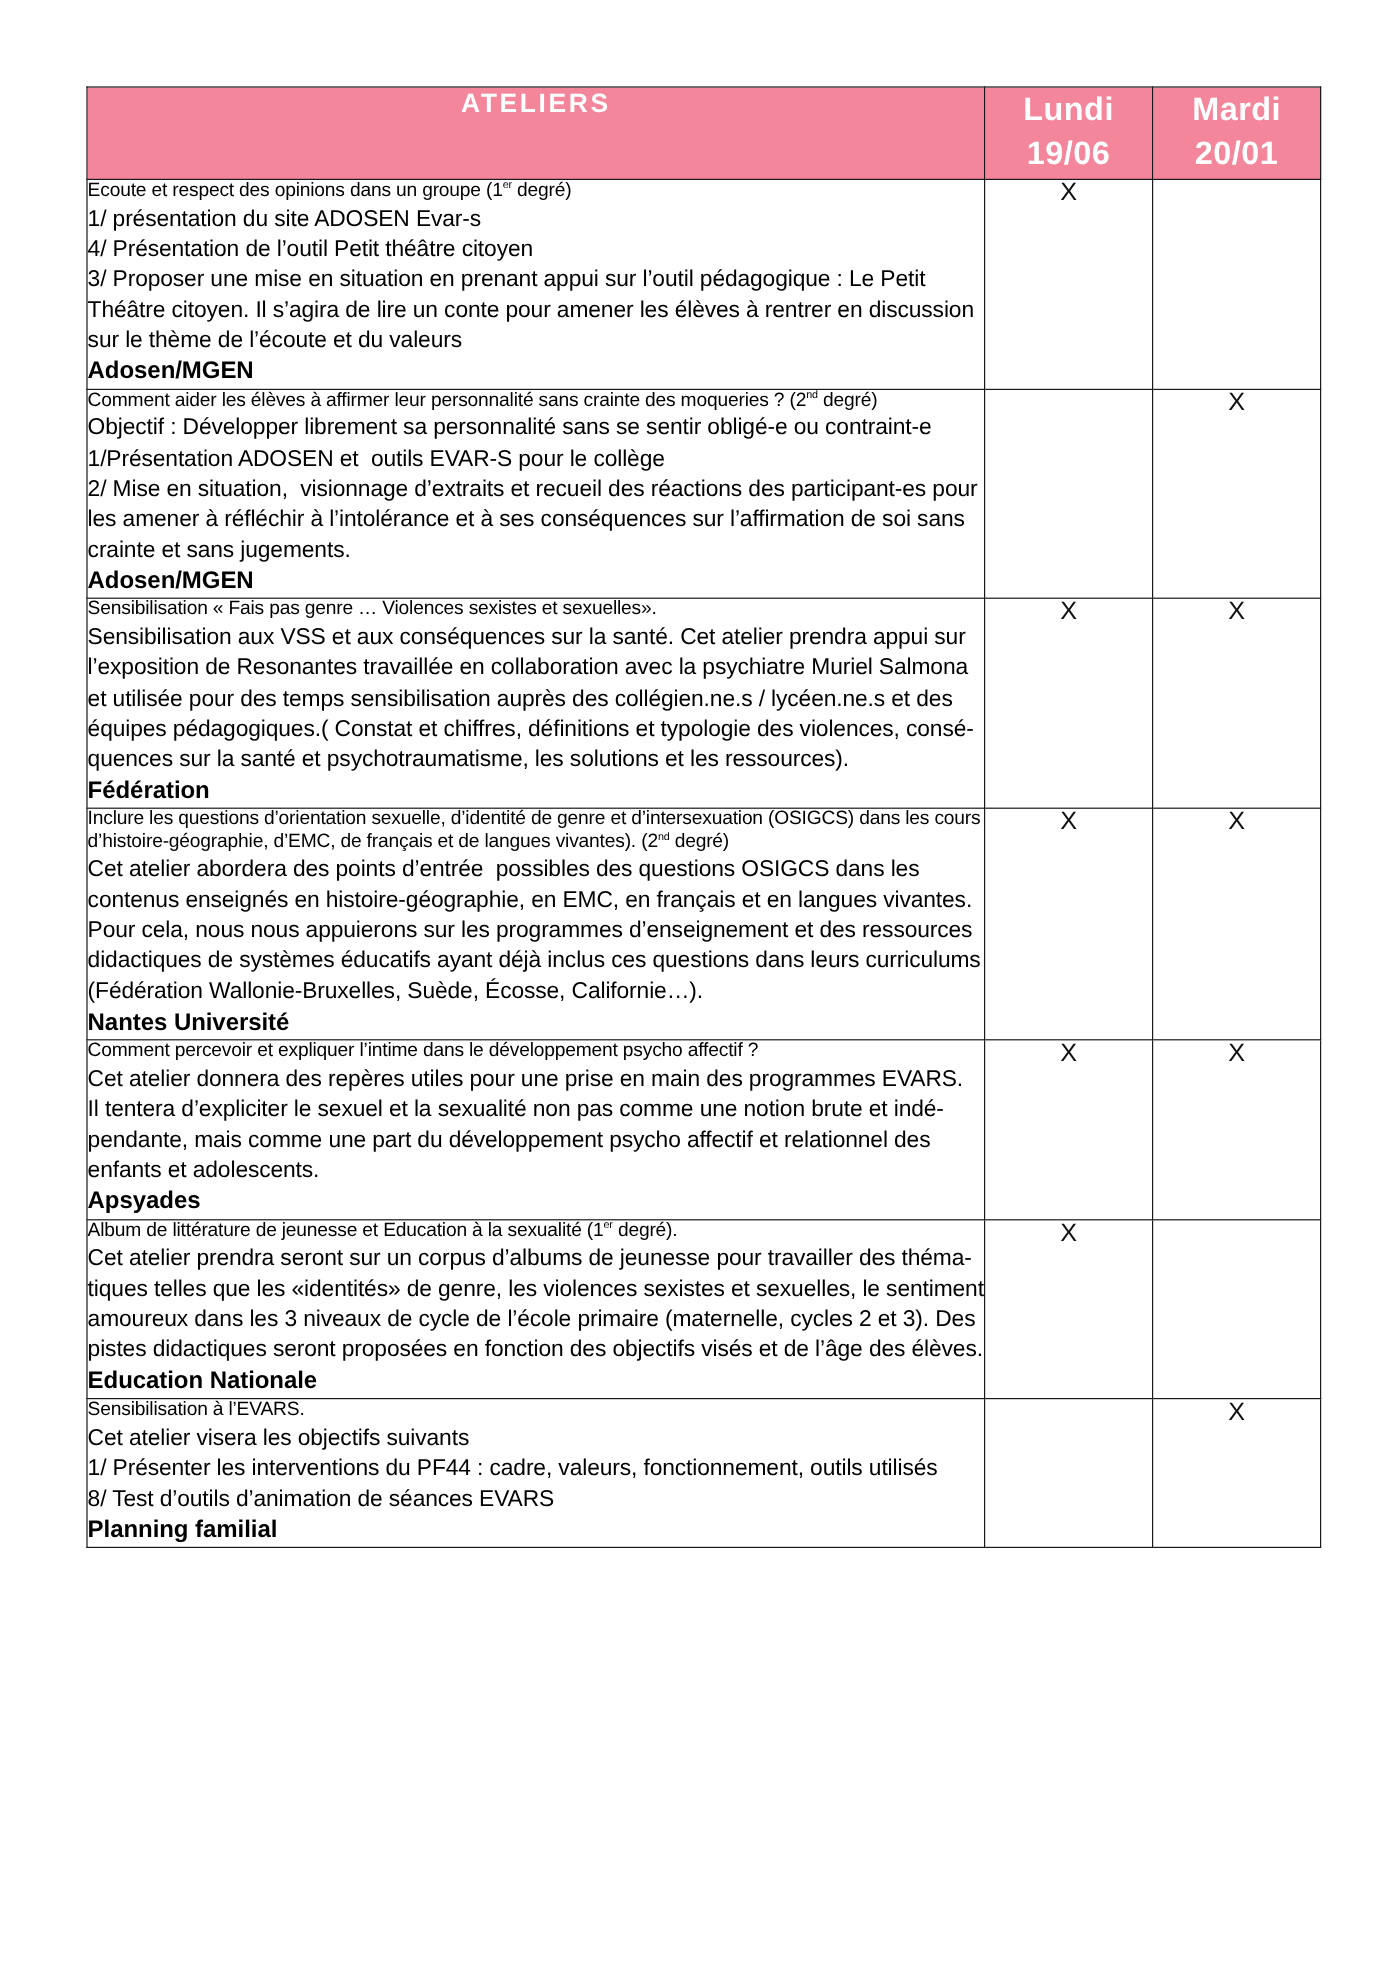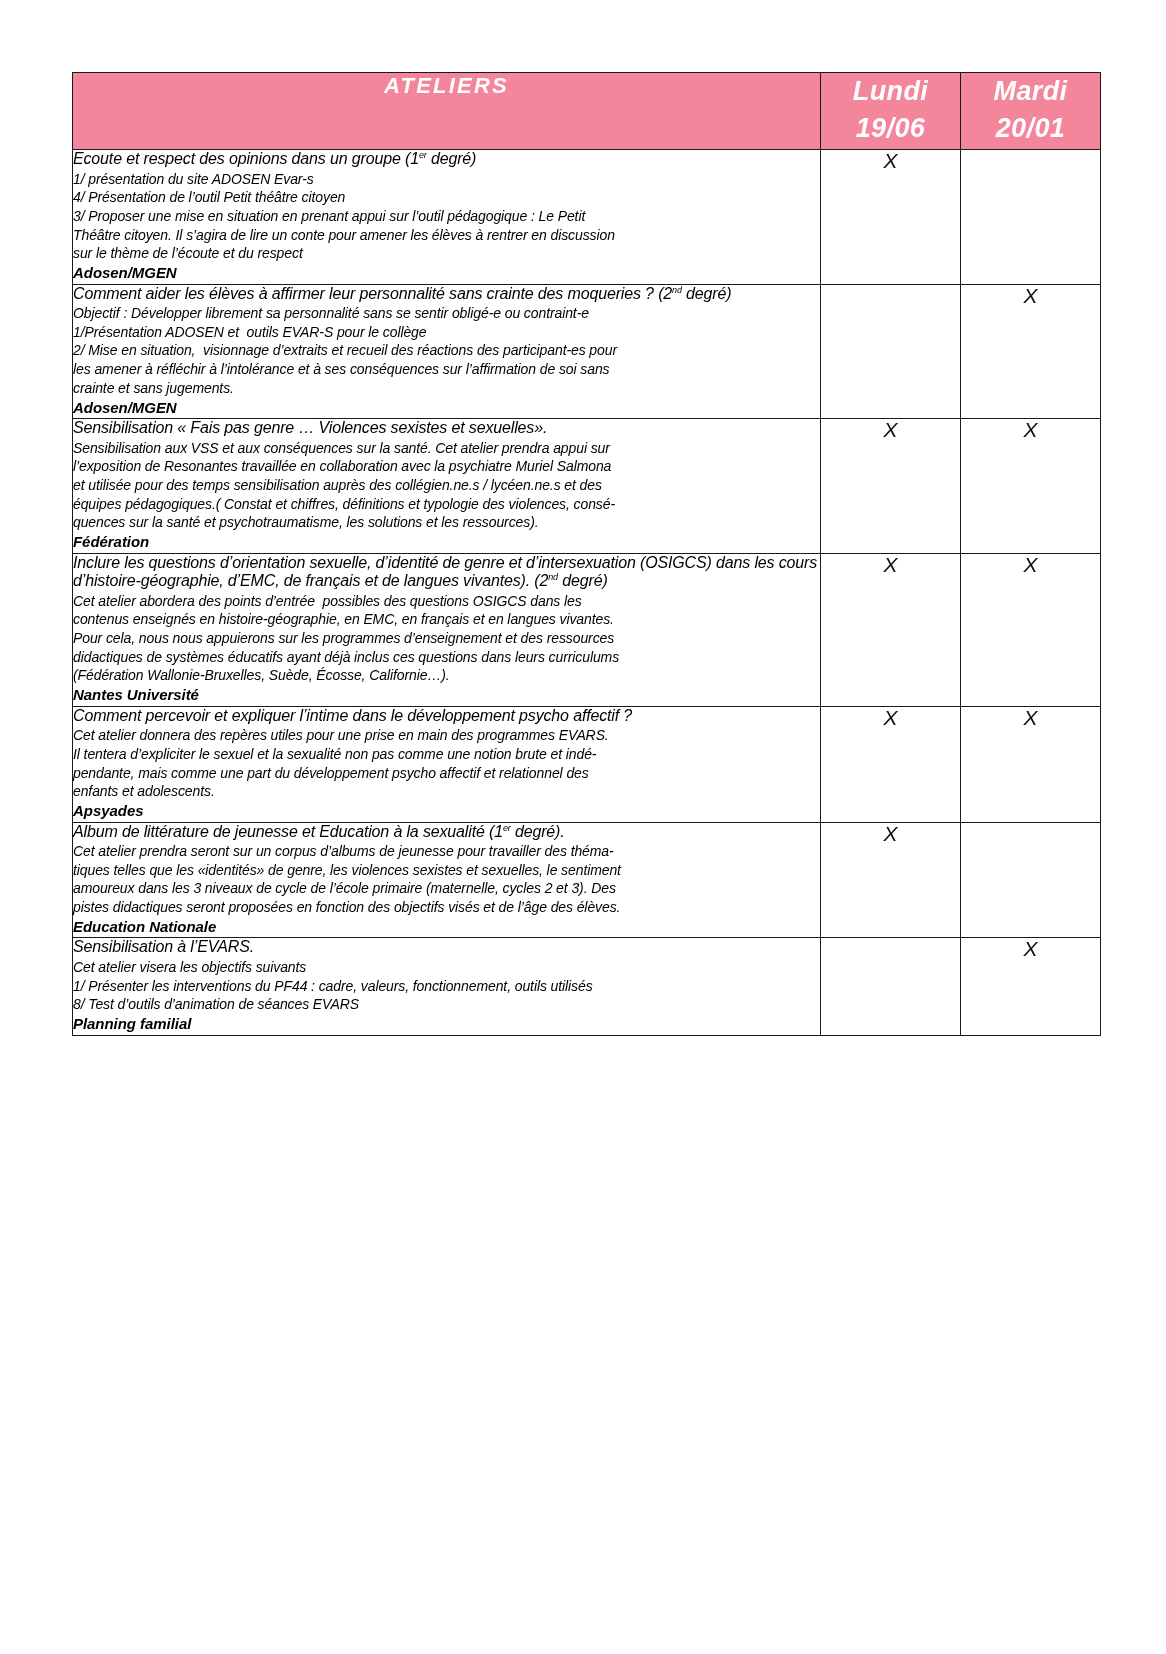--- a/index.html
+++ b/index.html
@@ -13,21 +13,20 @@
     font-family: "Liberation Sans", sans-serif;
     color: #000000;
     -webkit-font-smoothing: antialiased;
   }
   .page {
     position: relative;
     width: 1153px;
     height: 1654px;
     box-sizing: border-box;
     padding: 72px 66px 12px 72px;
-    font-style: italic;
   }
   table.schedule {
     width: 1028px;
     border-collapse: collapse;
     table-layout: fixed;
   }
   table.schedule col.c-atelier { width: 748px; }
   table.schedule col.c-day     { width: 140px; }
 
   table.schedule th,
@@ -79,28 +78,28 @@
     letter-spacing: -0.15px;
     margin: 0 0 1px 0;
     font-weight: 400;
   }
   .title sup {
     font-size: 0.56em;
     vertical-align: super;
     line-height: 0;
   }
   .body-line {
-    font-size: 14px;
+    font-size: 19px;
     line-height: 1.335;
     letter-spacing: -0.1px;
     margin: 0;
     white-space: pre-wrap;
   }
   .org {
-    font-size: 15px;
+    font-size: 20px;
     line-height: 1.37;
     font-weight: bold;
     margin: 0;
     letter-spacing: -0.05px;
   }
 </style>
 </head>
 <body>
 
 <div class="page">
@@ -124,21 +123,21 @@
       </tr>
     </thead>
     <tbody id="schedule-body">
         <tr>
           <td class="atelier">
             <div class="title">Ecoute et respect des opinions dans un groupe (1<sup>er</sup> degré)</div>
             <div class="body-line">1/ présentation du site ADOSEN Evar-s</div>
             <div class="body-line">4/ Présentation de l’outil Petit théâtre citoyen</div>
             <div class="body-line">3/ Proposer une mise en situation en prenant appui sur l’outil pédagogique : Le Petit</div>
             <div class="body-line">Théâtre citoyen. Il s’agira de lire un conte pour amener les élèves à rentrer en discussion</div>
-            <div class="body-line">sur le thème de l’écoute et du respect</div>
+            <div class="body-line">sur le thème de l’écoute et du valeurs</div>
             <div class="org">Adosen/MGEN</div>
           </td>
           <td class="mark">X</td>
           <td class="mark"></td>
         </tr>
         <tr>
           <td class="atelier">
             <div class="title">Comment aider les élèves à affirmer leur personnalité sans crainte des moqueries ? (2<sup>nd</sup> degré)</div>
             <div class="body-line">Objectif : Développer librement sa personnalité sans se sentir obligé-e ou contraint-e</div>
             <div class="body-line">1/Présentation ADOSEN et  outils EVAR-S pour le collège</div>

